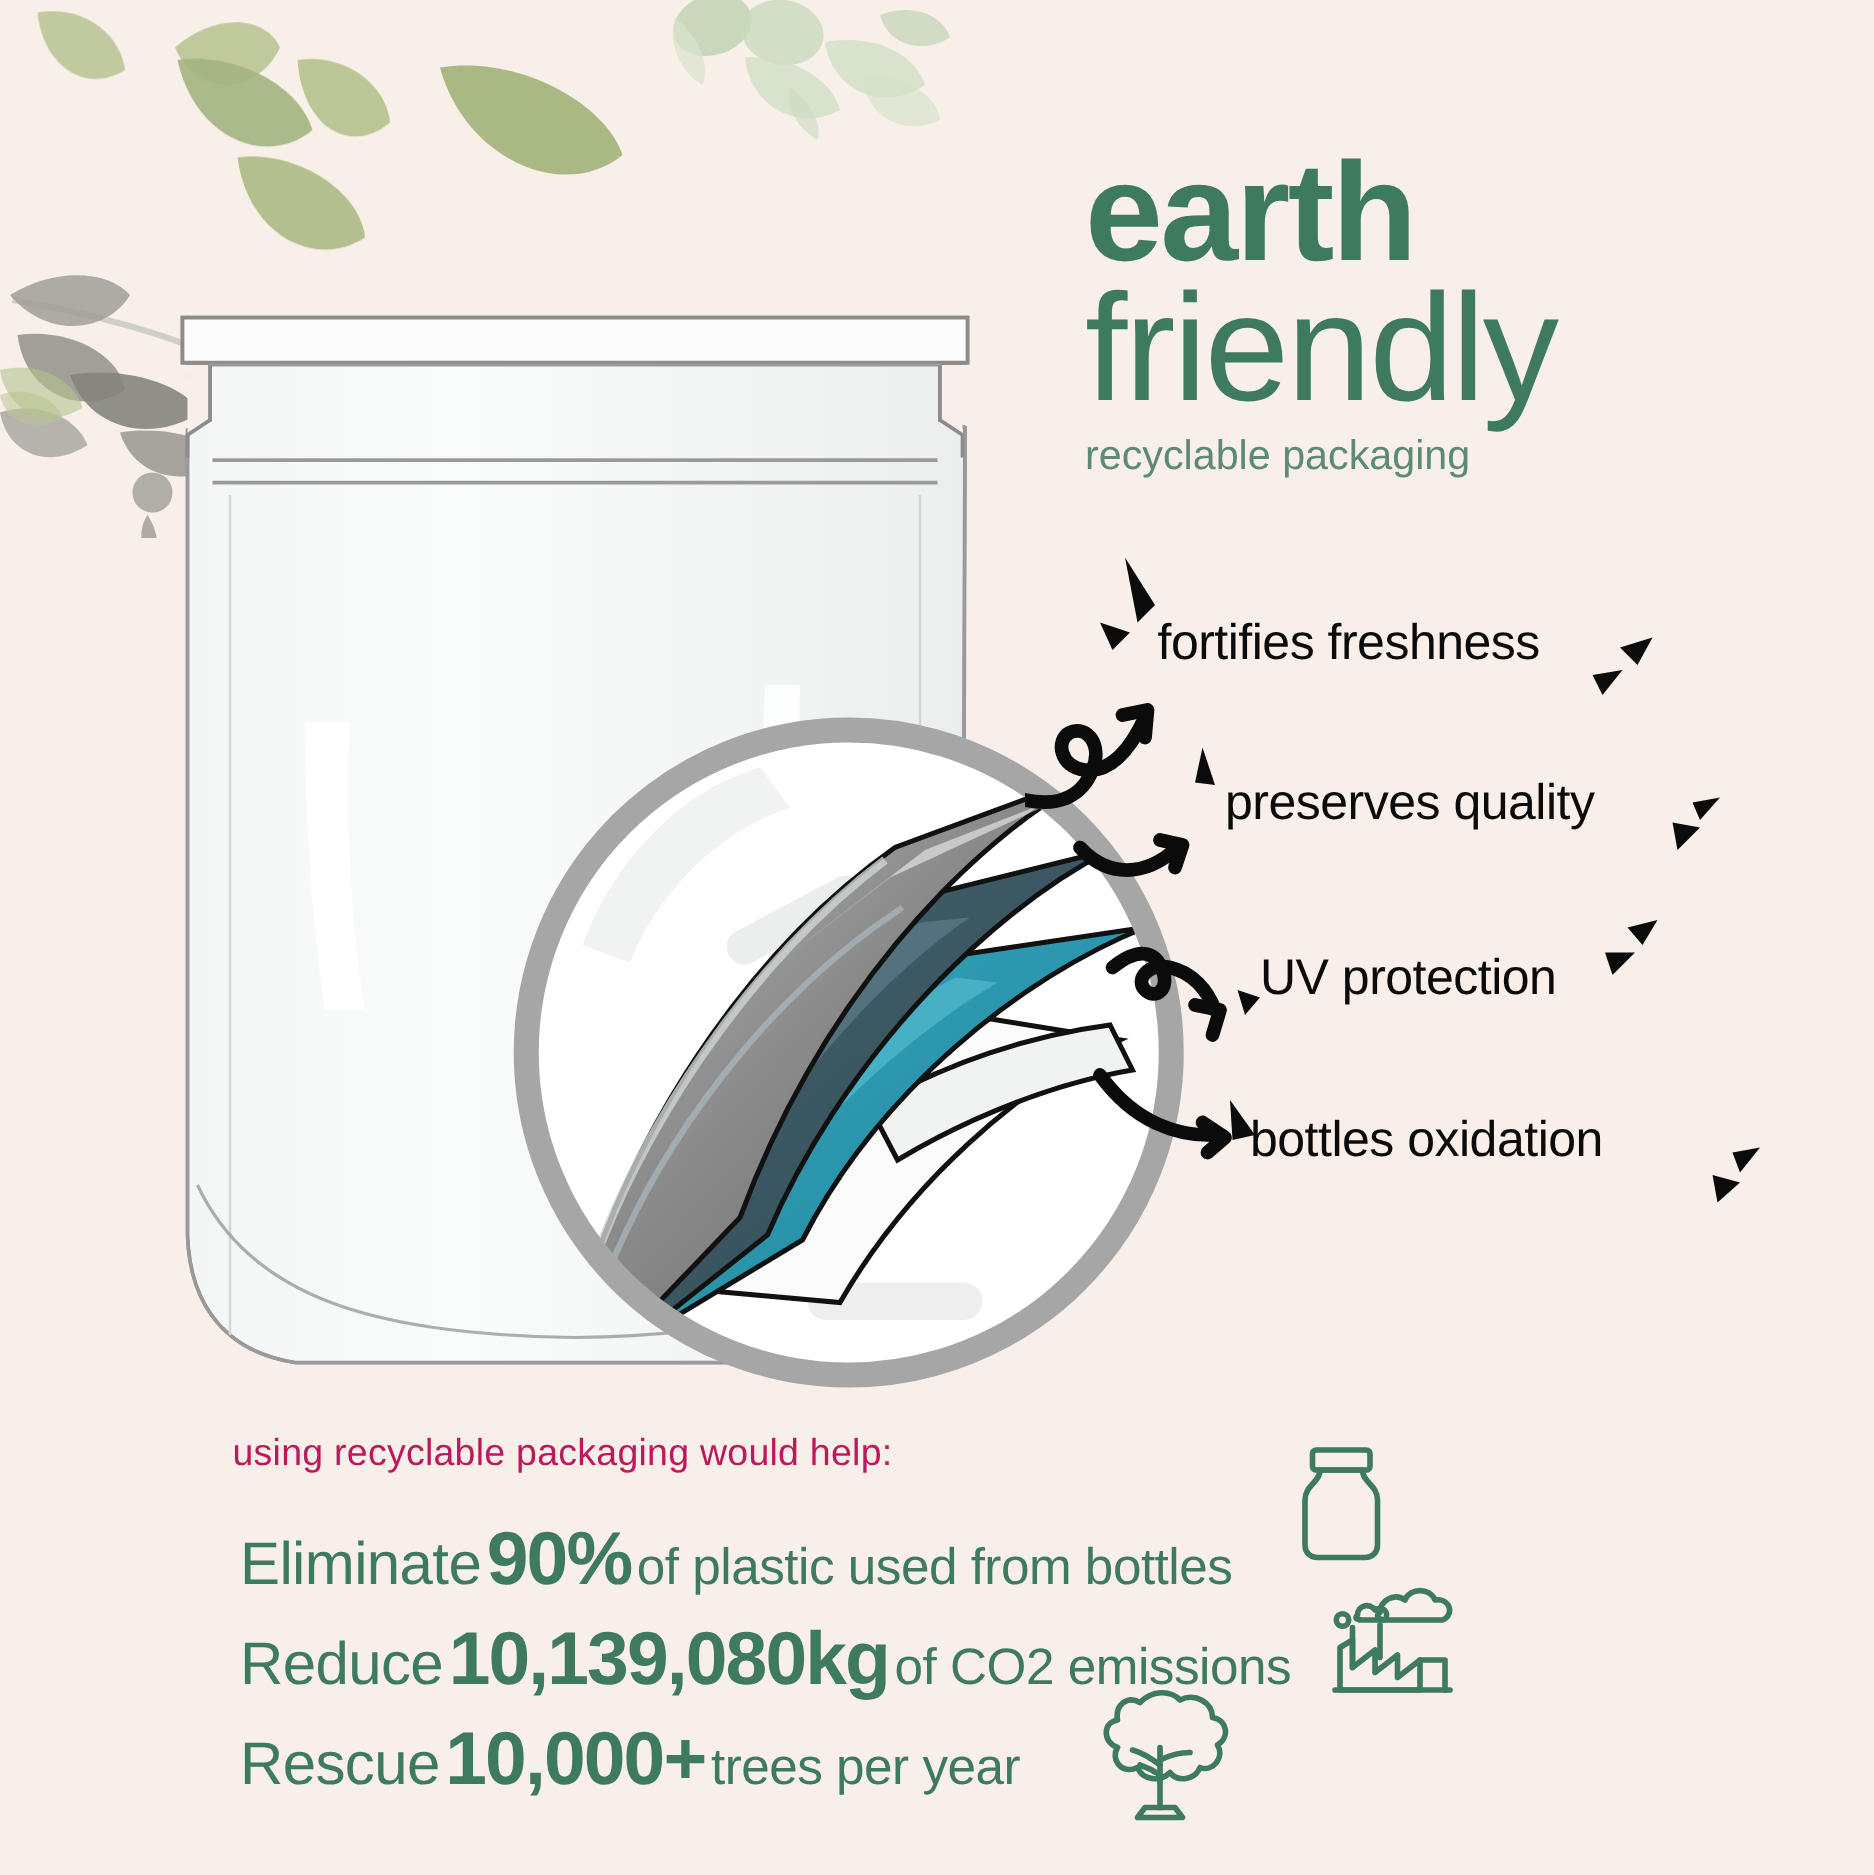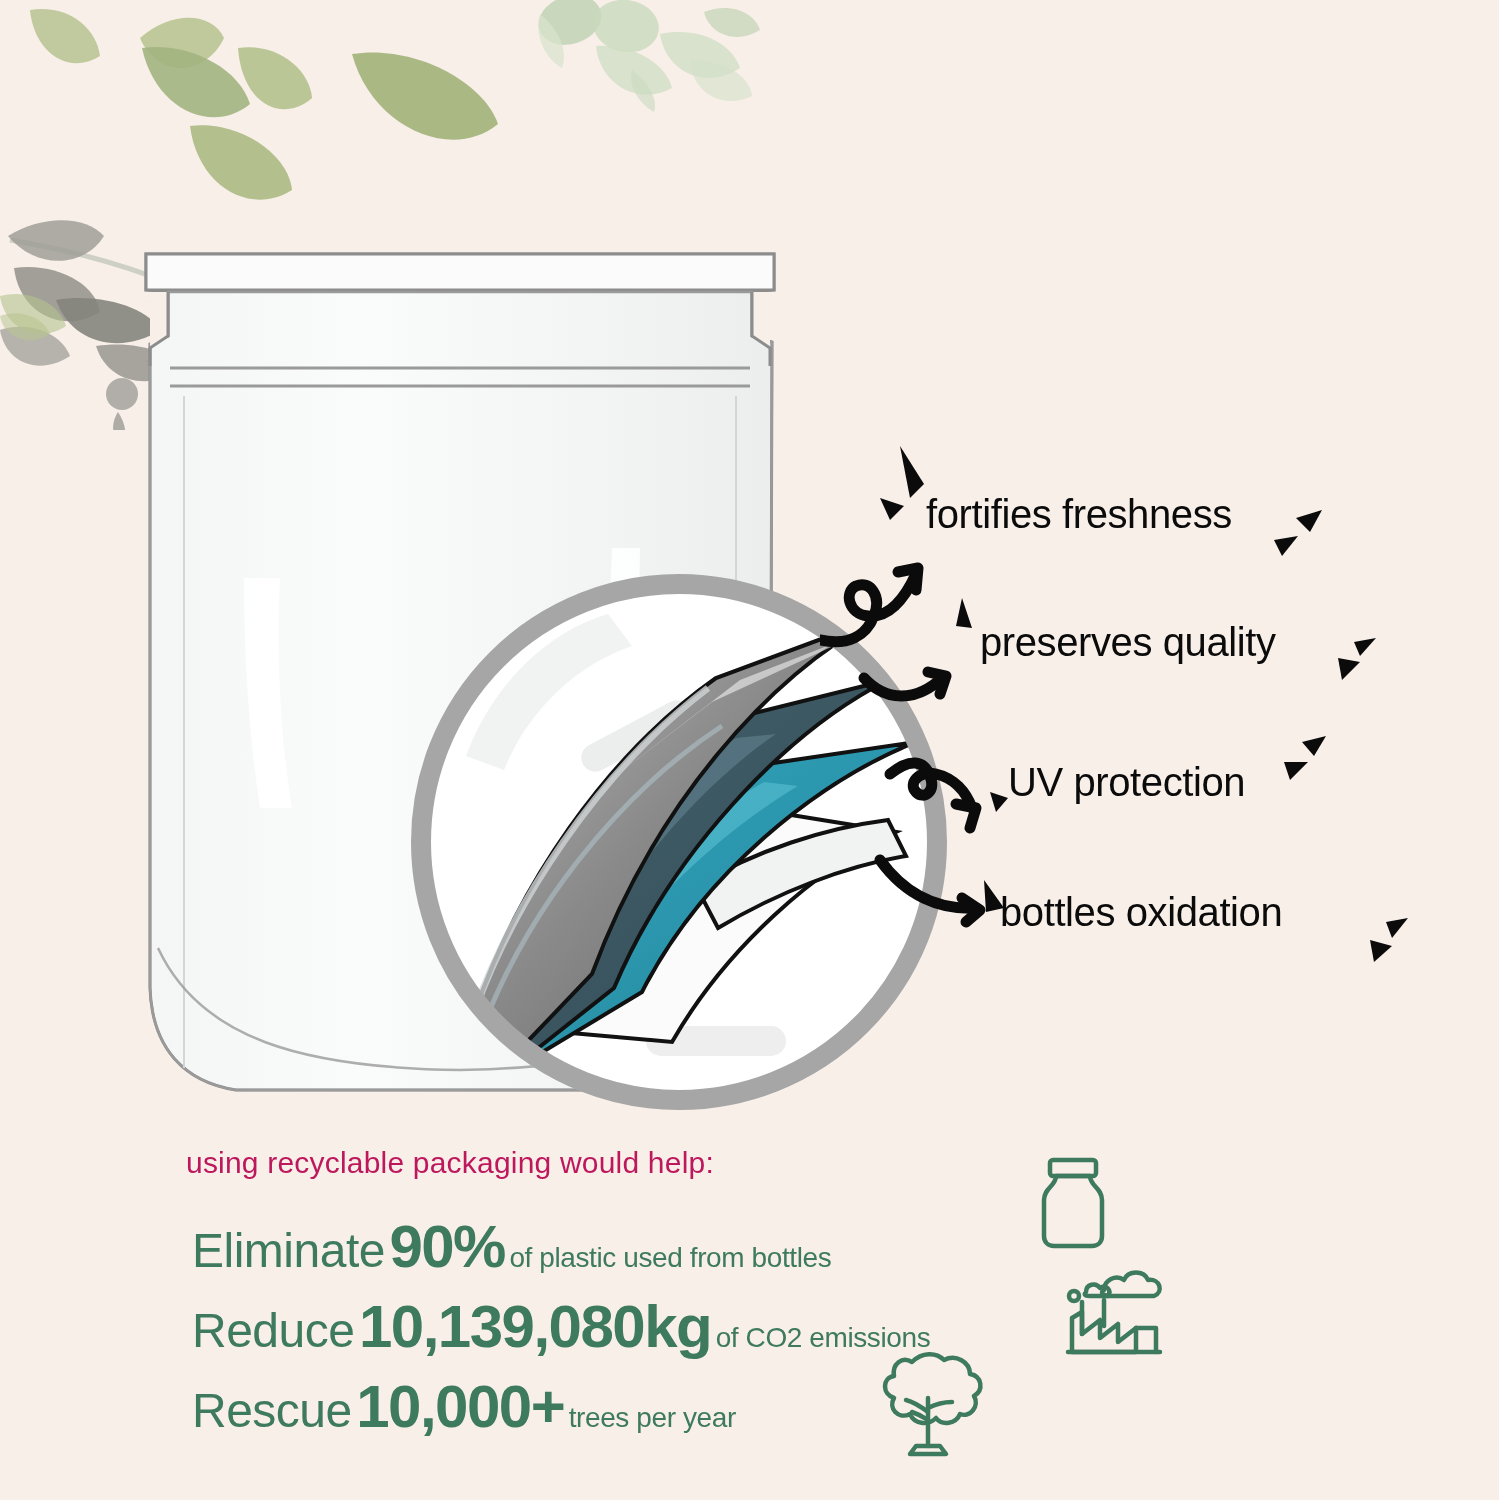--- a/index.html
+++ b/index.html
@@ -45,21 +45,21 @@
   #feat1{left:980px;top:620px;}
   #feat2{left:1008px;top:760px;}
   #feat3{left:1000px;top:890px;}
 
   
   #stats{position:absolute;left:186px;top:1146px;width:1150px;}
   .stat-intro{font-size:30px;color:#be185d;font-weight:normal;letter-spacing:0.2px;}
   .stat-line{color:#3e7a5d;white-space:nowrap;}
   .s-verb{font-weight:normal;font-size:48px;letter-spacing:-0.5px;}
   .s-num{font-weight:bold;font-size:60px;letter-spacing:-1.5px;}
-  .s-rest{font-weight:normal;font-size:28px;letter-spacing:-0.4px;}
+  .s-rest{font-weight:normal;font-size:41px;letter-spacing:-0.4px;}
   #stat0{position:absolute;left:6px;top:66px;}
   #stat1{position:absolute;left:6px;top:146px;}
   #stat2{position:absolute;left:6px;top:226px;}
 
   
   #icon-bottle{position:absolute;left:1036px;top:1156px;}
   #icon-factory{position:absolute;left:1060px;top:1258px;}
   #icon-tree{position:absolute;left:860px;top:1346px;}
 </style>
 </head>
@@ -235,20 +235,25 @@
       <path d="M170 352 L188 358 L176 372 Z"></path>
       <path d="M482 302 L506 296 L494 316 Z"></path>
       <path d="M464 322 L488 322 L470 340 Z"></path>
 
       <path d="M164 440 L184 468 L166 472 Z"></path>
       <path d="M566 482 L588 478 L572 498 Z"></path>
       <path d="M550 500 L572 506 L554 522 Z"></path>
     </g>
   </svg>
 
+  <div id="headline">
+    <div class="hl-earth">earth</div>
+    <div class="hl-friendly">friendly</div>
+    <div class="hl-sub">recyclable packaging</div>
+  </div>
 
   <div class="feat" id="feat1">preserves quality</div>
   <div class="feat" id="feat0">fortifies freshness</div>
   <div class="feat" id="feat2">UV protection</div>
   <div class="feat" id="feat3">bottles oxidation</div>
 
   <div id="stats">
     <div class="stat-intro">using recyclable packaging would help:</div>
 
     <div class="stat-line" id="stat0">

